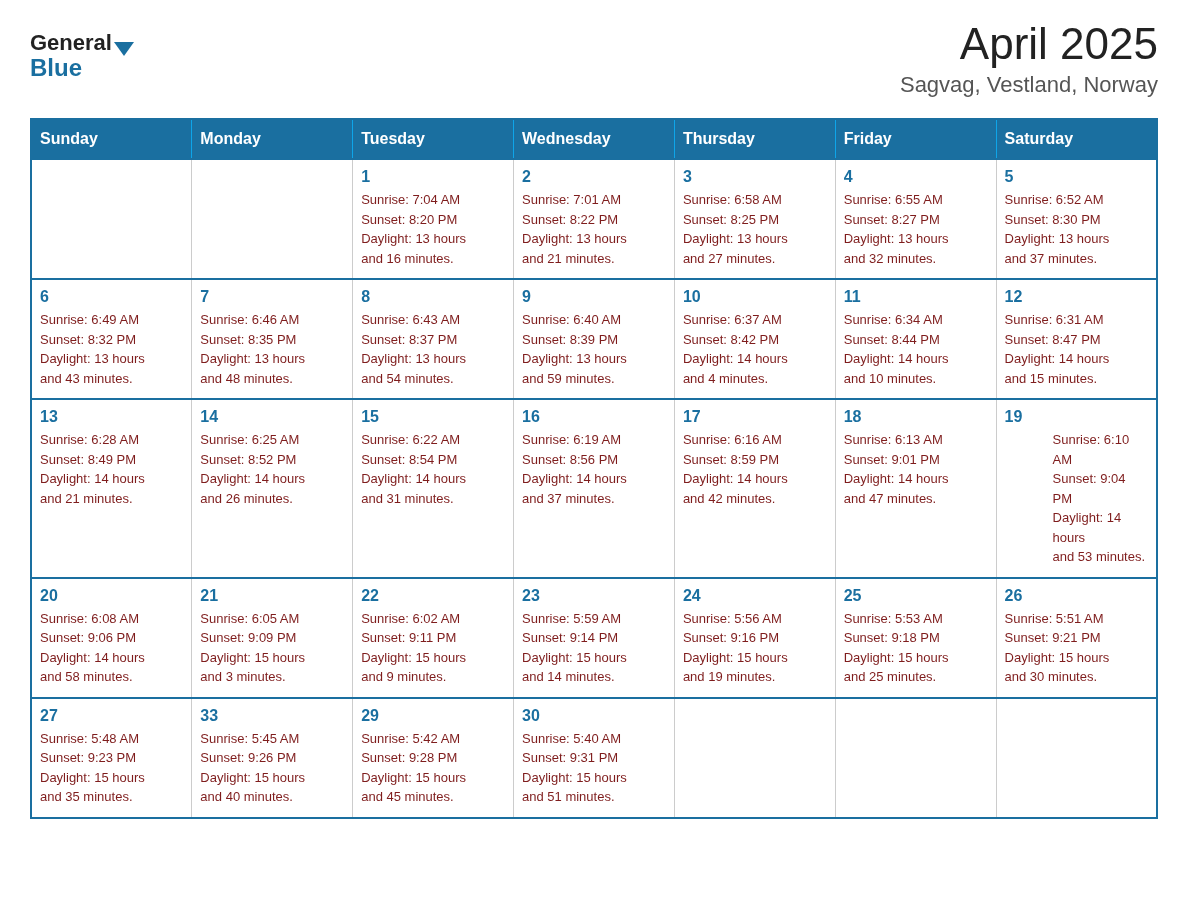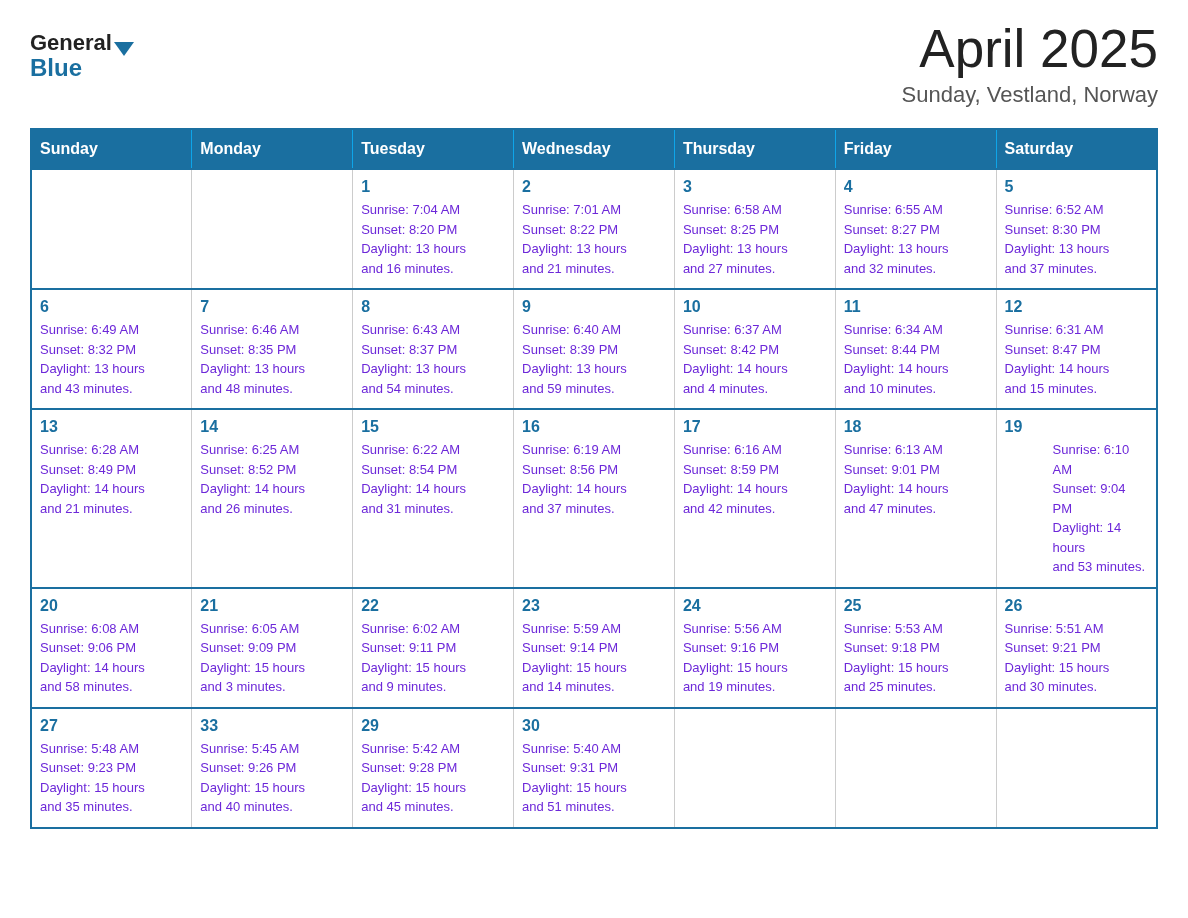--- a/index.html
+++ b/index.html
@@ -44,21 +44,21 @@
     .logo-blue {
       color: #1a6fa0;
       font-size: 24px;
       font-weight: bold;
       margin-top: -2px;
     }
     .title-block {
       text-align: right;
     }
     .month-title {
-      font-size: 53px;
+      font-size: 44px;
       font-weight: normal;
       color: #222;
       line-height: 1.1;
     }
     .location {
       font-size: 22px;
       color: #555;
       margin-top: 4px;
     }
     .calendar {
@@ -91,41 +91,41 @@
     .calendar tbody td:last-child { border-right: none; }
     .day-number {
       font-size: 16px;
       font-weight: bold;
       color: #1a6fa0;
       display: block;
       margin-bottom: 4px;
     }
     .day-info {
       font-size: 13px;
-      color: #6d28d9;
+      color: #7f1d1d;
       line-height: 1.5;
     }
     .empty-cell {
       background: #fff;
     }
   </style>
 </head>
 <body>
 
 <div class="header">
   <div class="logo">
     <div class="logo-text">
       <span class="logo-general">General</span>
       <span class="logo-arrow"></span>
     </div>
     <div class="logo-blue">Blue</div>
   </div>
   <div class="title-block">
     <div class="month-title">April 2025</div>
-    <div class="location">Sunday, Vestland, Norway</div>
+    <div class="location">Sagvag, Vestland, Norway</div>
   </div>
 </div>
 
 <table class="calendar">
   <thead>
     <tr>
       <th>Sunday</th>
       <th>Monday</th>
       <th>Tuesday</th>
       <th>Wednesday</th>

